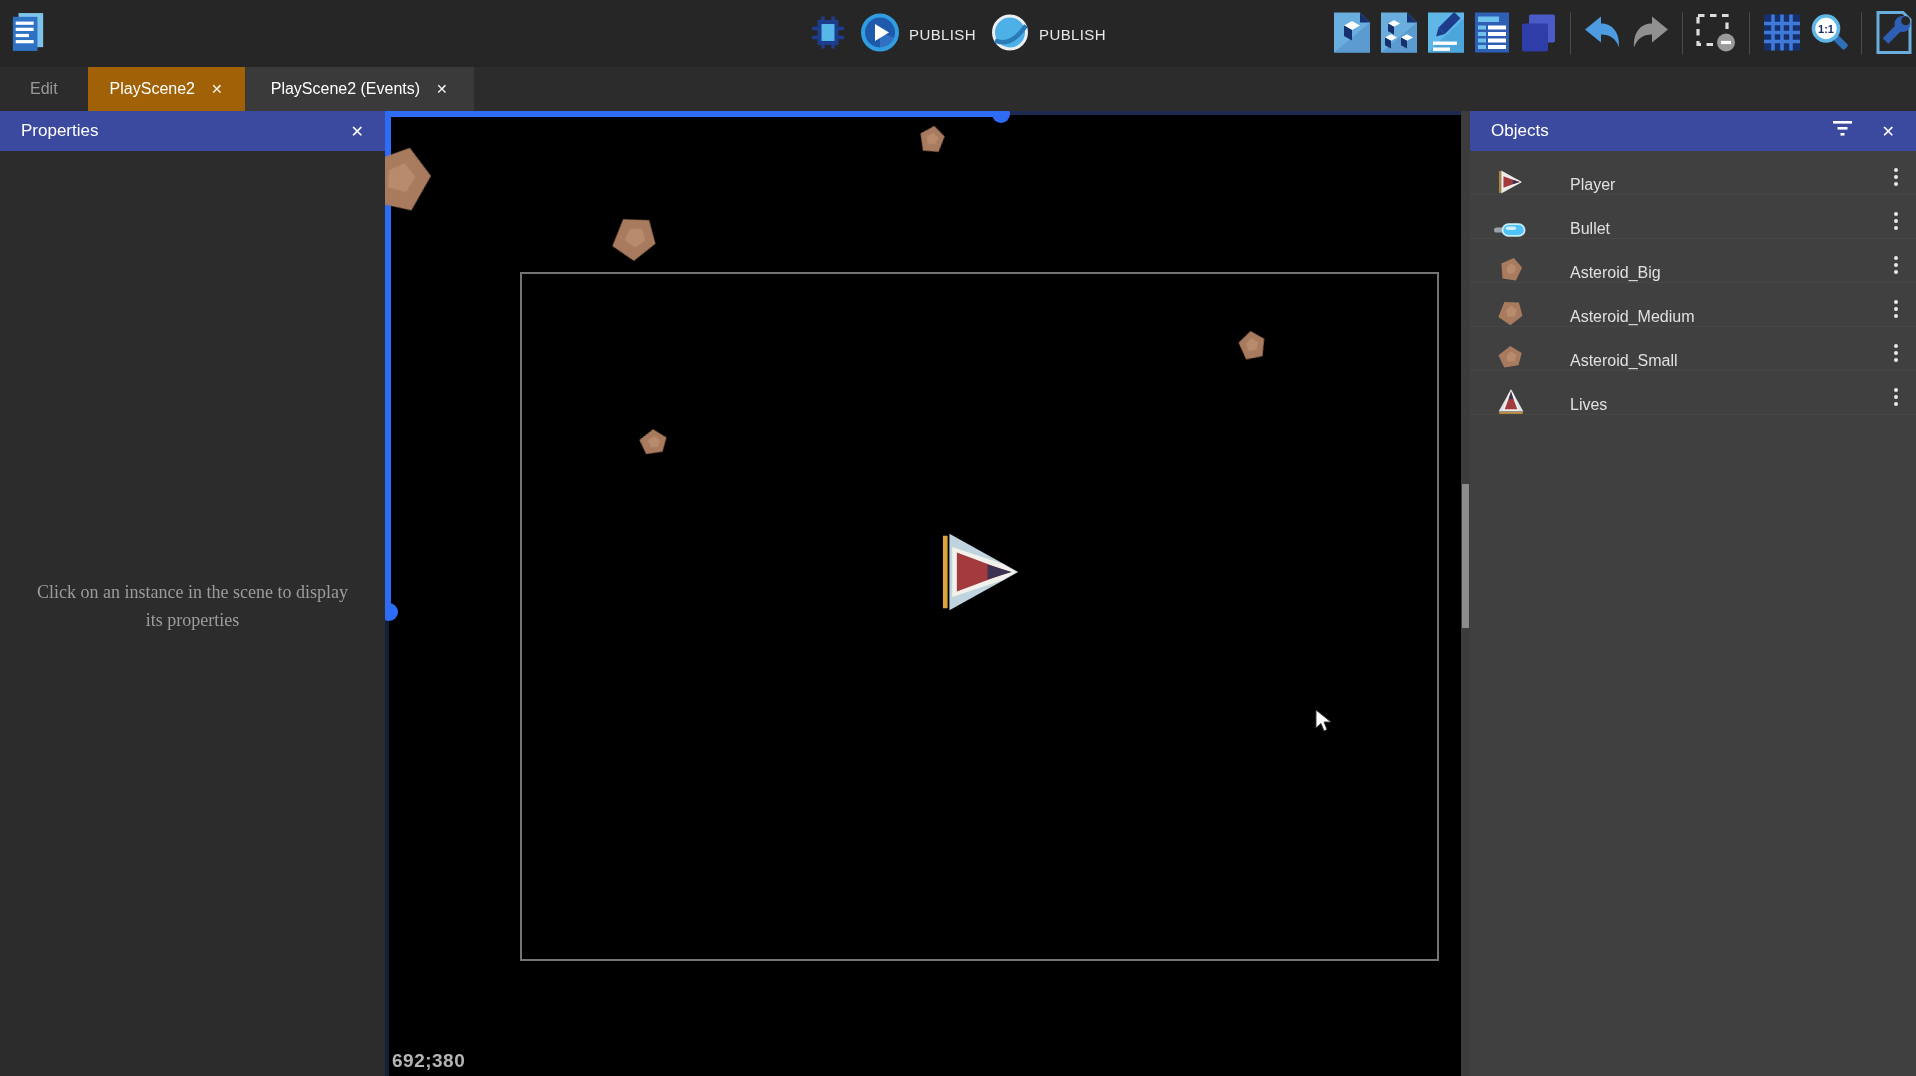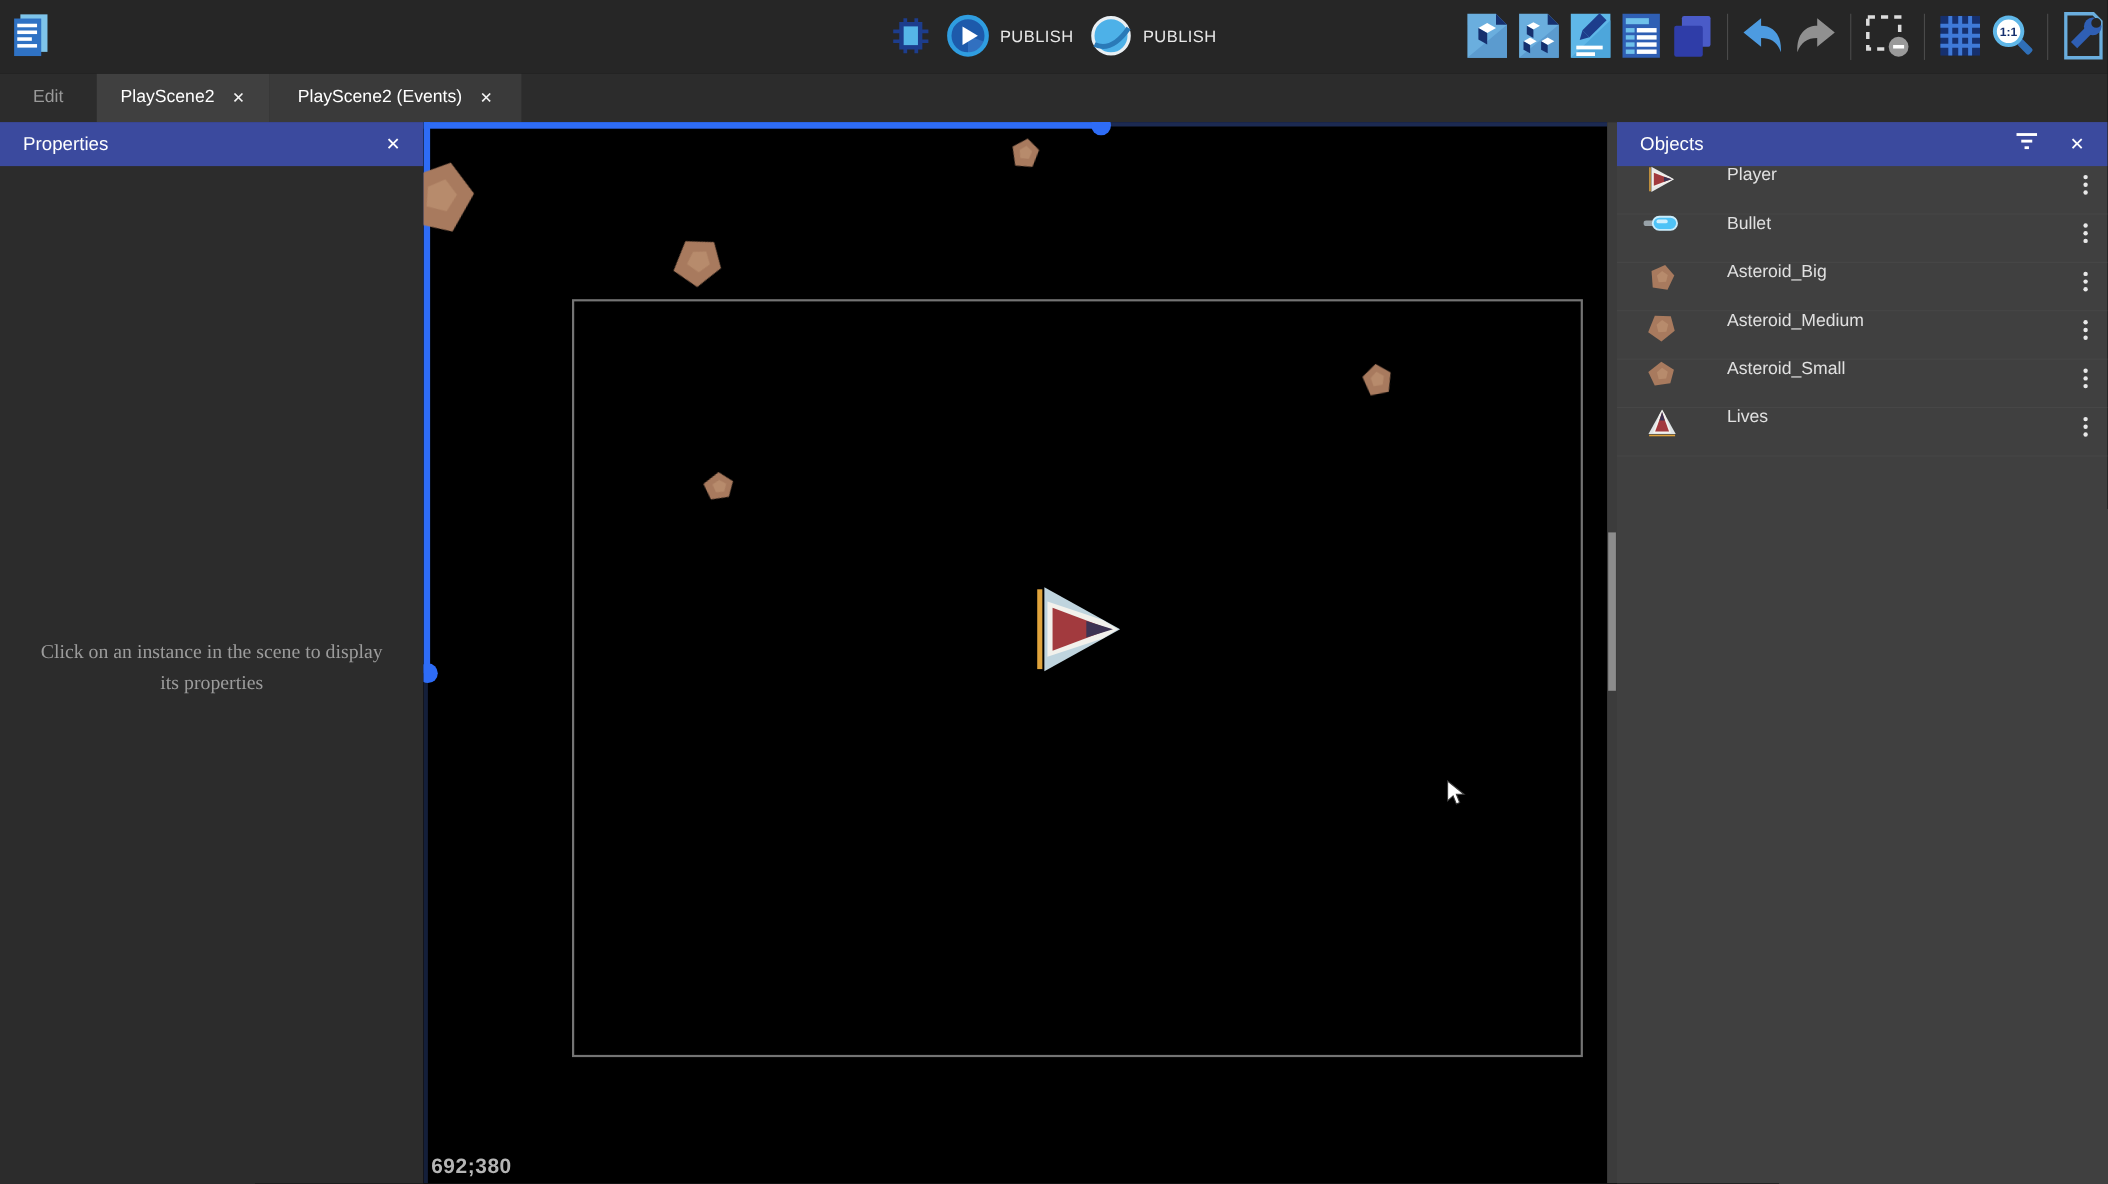--- a/index.html
+++ b/index.html
@@ -23,21 +23,21 @@
   .tb-label { font-size:15px; letter-spacing:.4px; color:#e8e8e8; }
   .tb-right { position:absolute; right:2px; top:50%; transform:translateY(-50%);
               display:flex; align-items:center; gap:7px; }
   .tb-div { width:1px; height:42px; background:#4a4a4a; margin:0 5px; }
 
   
   .tabbar { height:44px; background:#2c2c2c; display:flex; align-items:stretch; }
   .tab { display:flex; align-items:center; gap:16px; padding:0 22px;
          font-size:16px; color:#9a9a9a; cursor:pointer; }
   .tab.home { padding:0 30px; }
-  .tab.active { background:#404040; color:#ffffff; }
+  .tab.active { background:#a16207; color:#ffffff; }
   .tab.events { background:#3a3a3a; color:#ffffff; padding:0 26px; }
   .tclose { font-size:14px; opacity:.95; }
 
   
   .main { flex:1; display:flex; min-height:0; }
 
   .phead { height:40px; background:#3b4a9e; color:#fff; display:flex;
            align-items:center; padding:0 21px; font-size:17px; flex:none; }
   .spacer { flex:1; }
   .x { font-size:16px; color:#fff; cursor:pointer; }
@@ -63,21 +63,21 @@
   .sprite { position:absolute; filter:blur(.5px); }
   .coords { position:absolute; left:7px; bottom:4px; color:#b5b5b5;
             font-size:19px; font-weight:700; letter-spacing:.5px; }
   .vtrack { position:absolute; right:0; top:0; bottom:0; width:9px; background:#3c3c3c; }
   .vthumb { position:absolute; right:1px; top:373px; width:7px; height:144px; background:#8c8c8c; }
   .cursor { position:absolute; left:930px; top:598px; }
 
   
   .objects { width:446px; background:#404040; display:flex; flex-direction:column; flex:none; }
   .filter-icon { margin-right:30px; }
-  .orow { height:44px; display:flex; align-items:flex-start; padding-left:24px;
+  .orow { height:44px; display:flex; align-items:flex-end; padding-left:24px;
           border-bottom:1px solid #474747; cursor:pointer; }
   .oicon { width:34px; display:flex; justify-content:center; }
   .olabel { color:#e0e0e0; font-size:16px; margin-left:42px; flex:1; }
   .dots { display:flex; flex-direction:column; align-items:center; padding:6px;
           margin-right:12px; cursor:pointer; }
   .dots i { width:4px; height:4px; border-radius:50%; background:#e9e9e9;
             display:block; margin:1.6px 0; }
   .addrow { height:44px; display:flex; align-items:center; position:relative;
             border-bottom:1px solid #3a3a3a; cursor:pointer; }
   .addlabel { flex:1; text-align:center; color:#909090; font-size:17px; }

